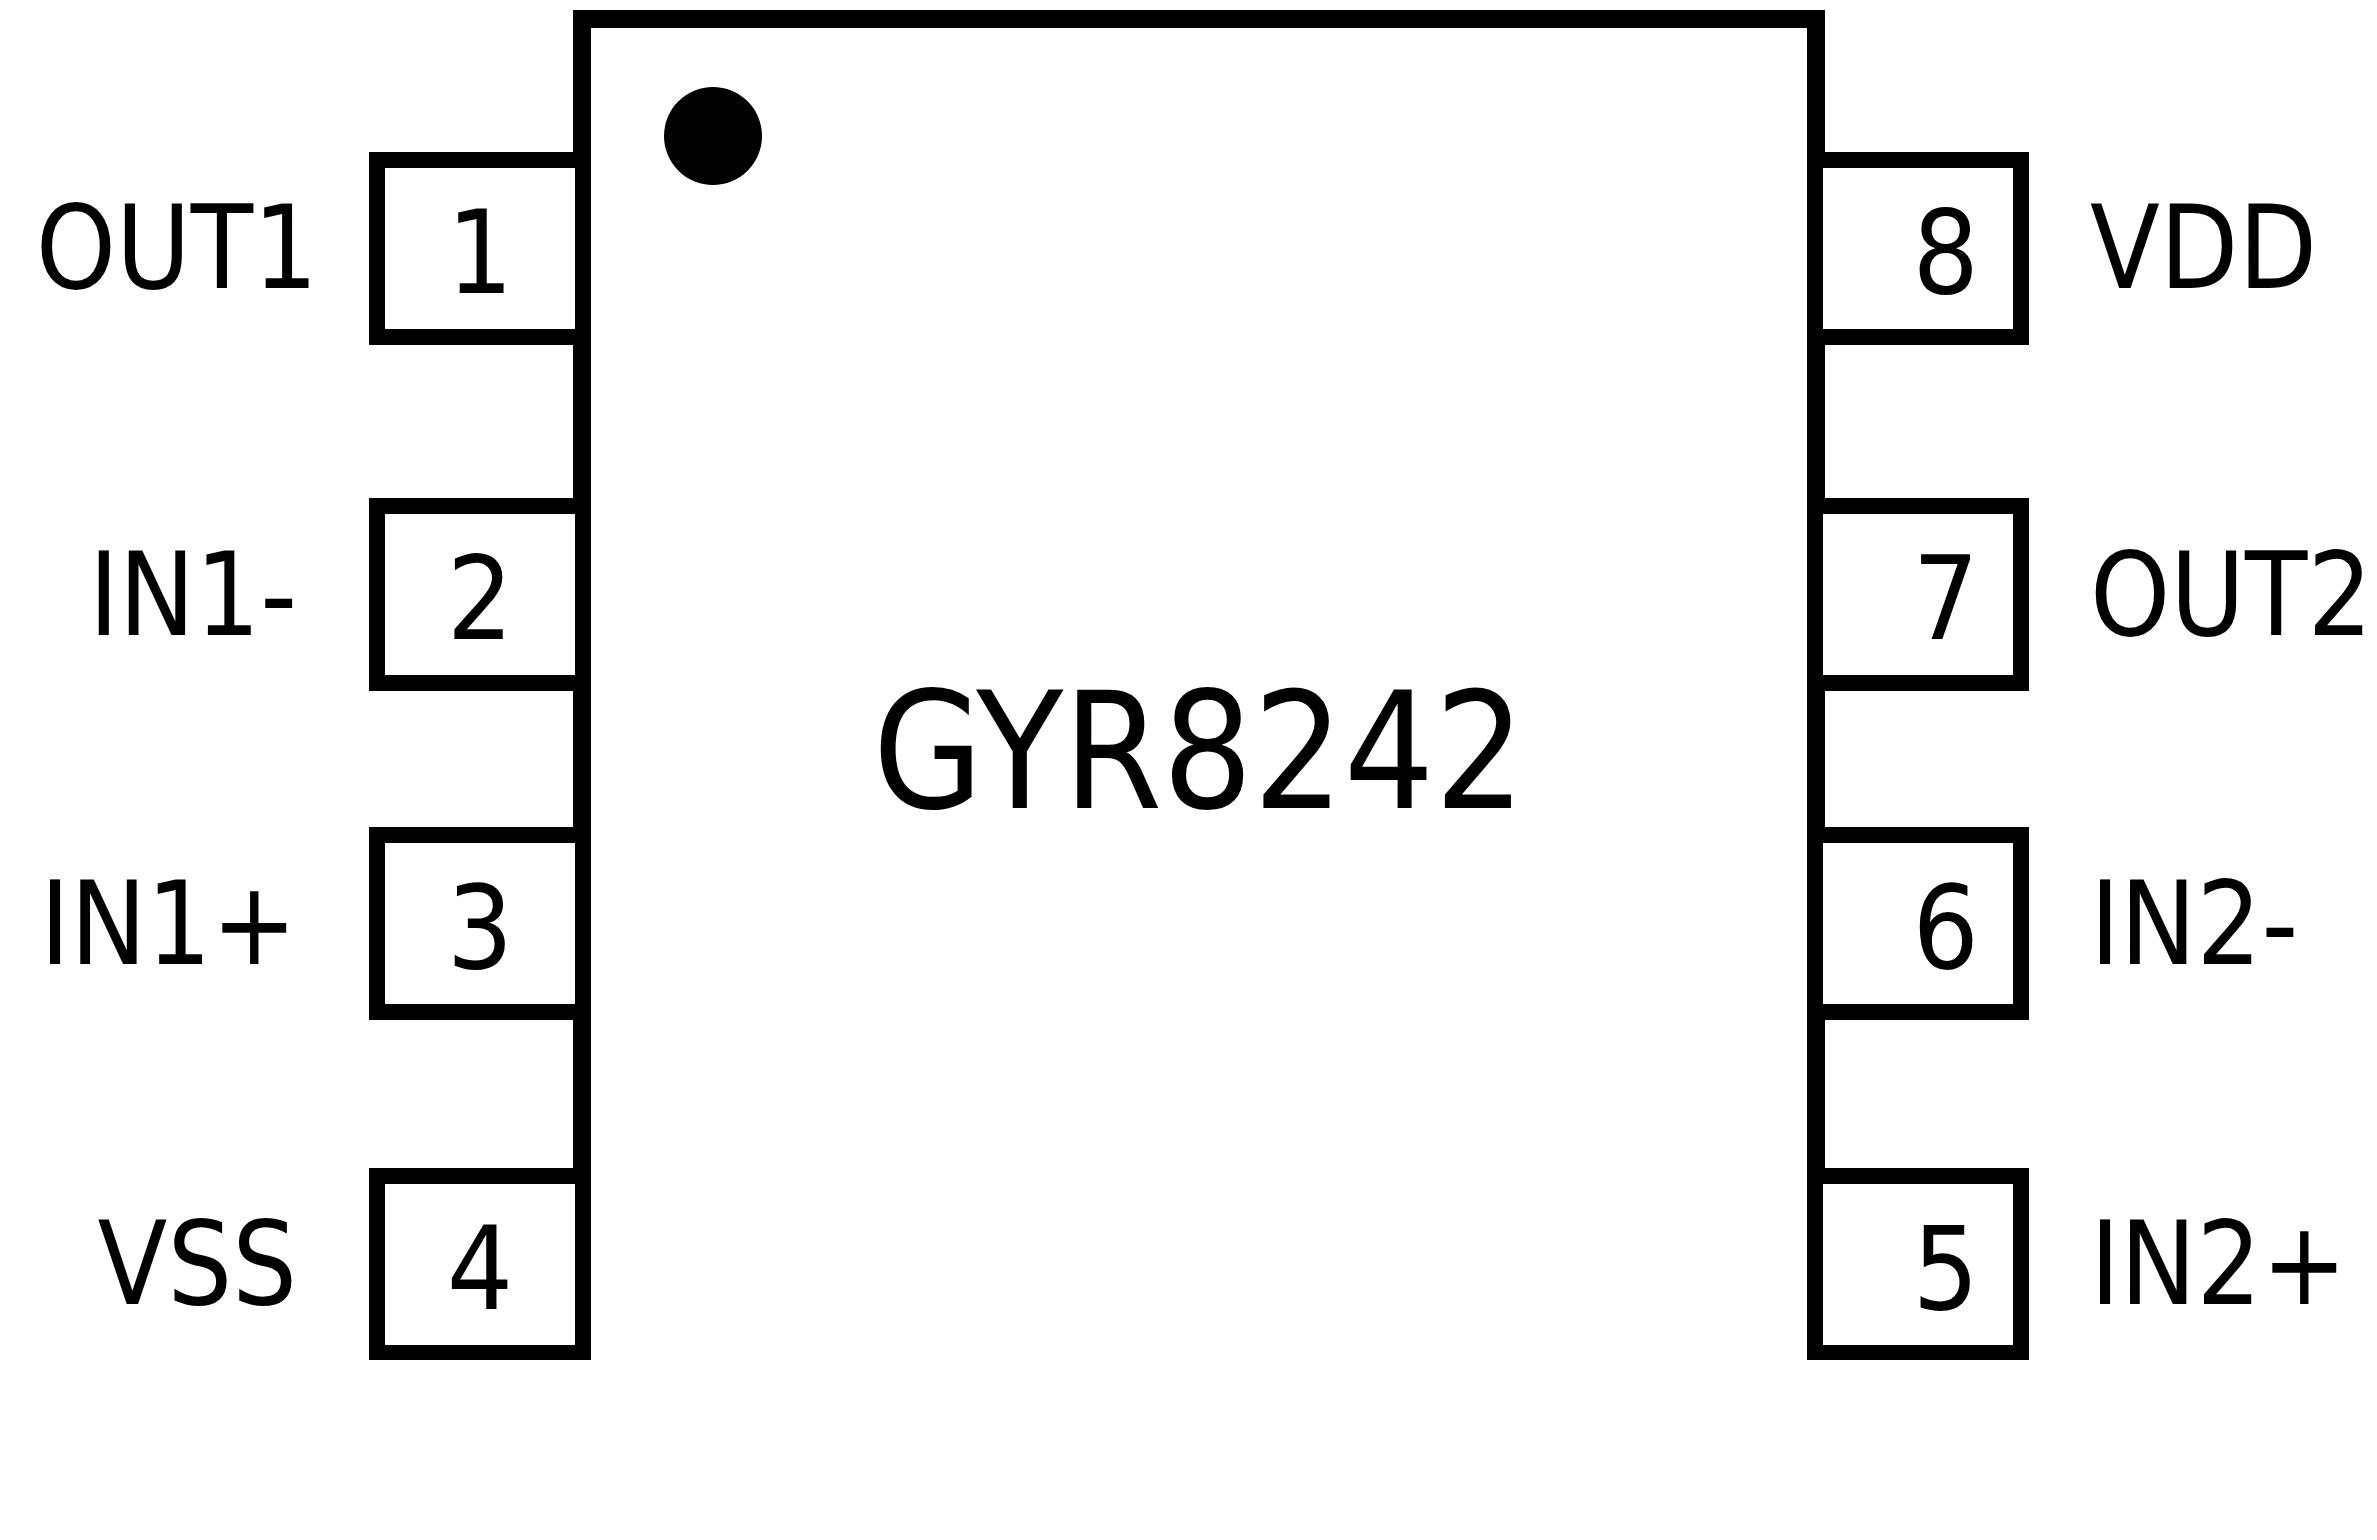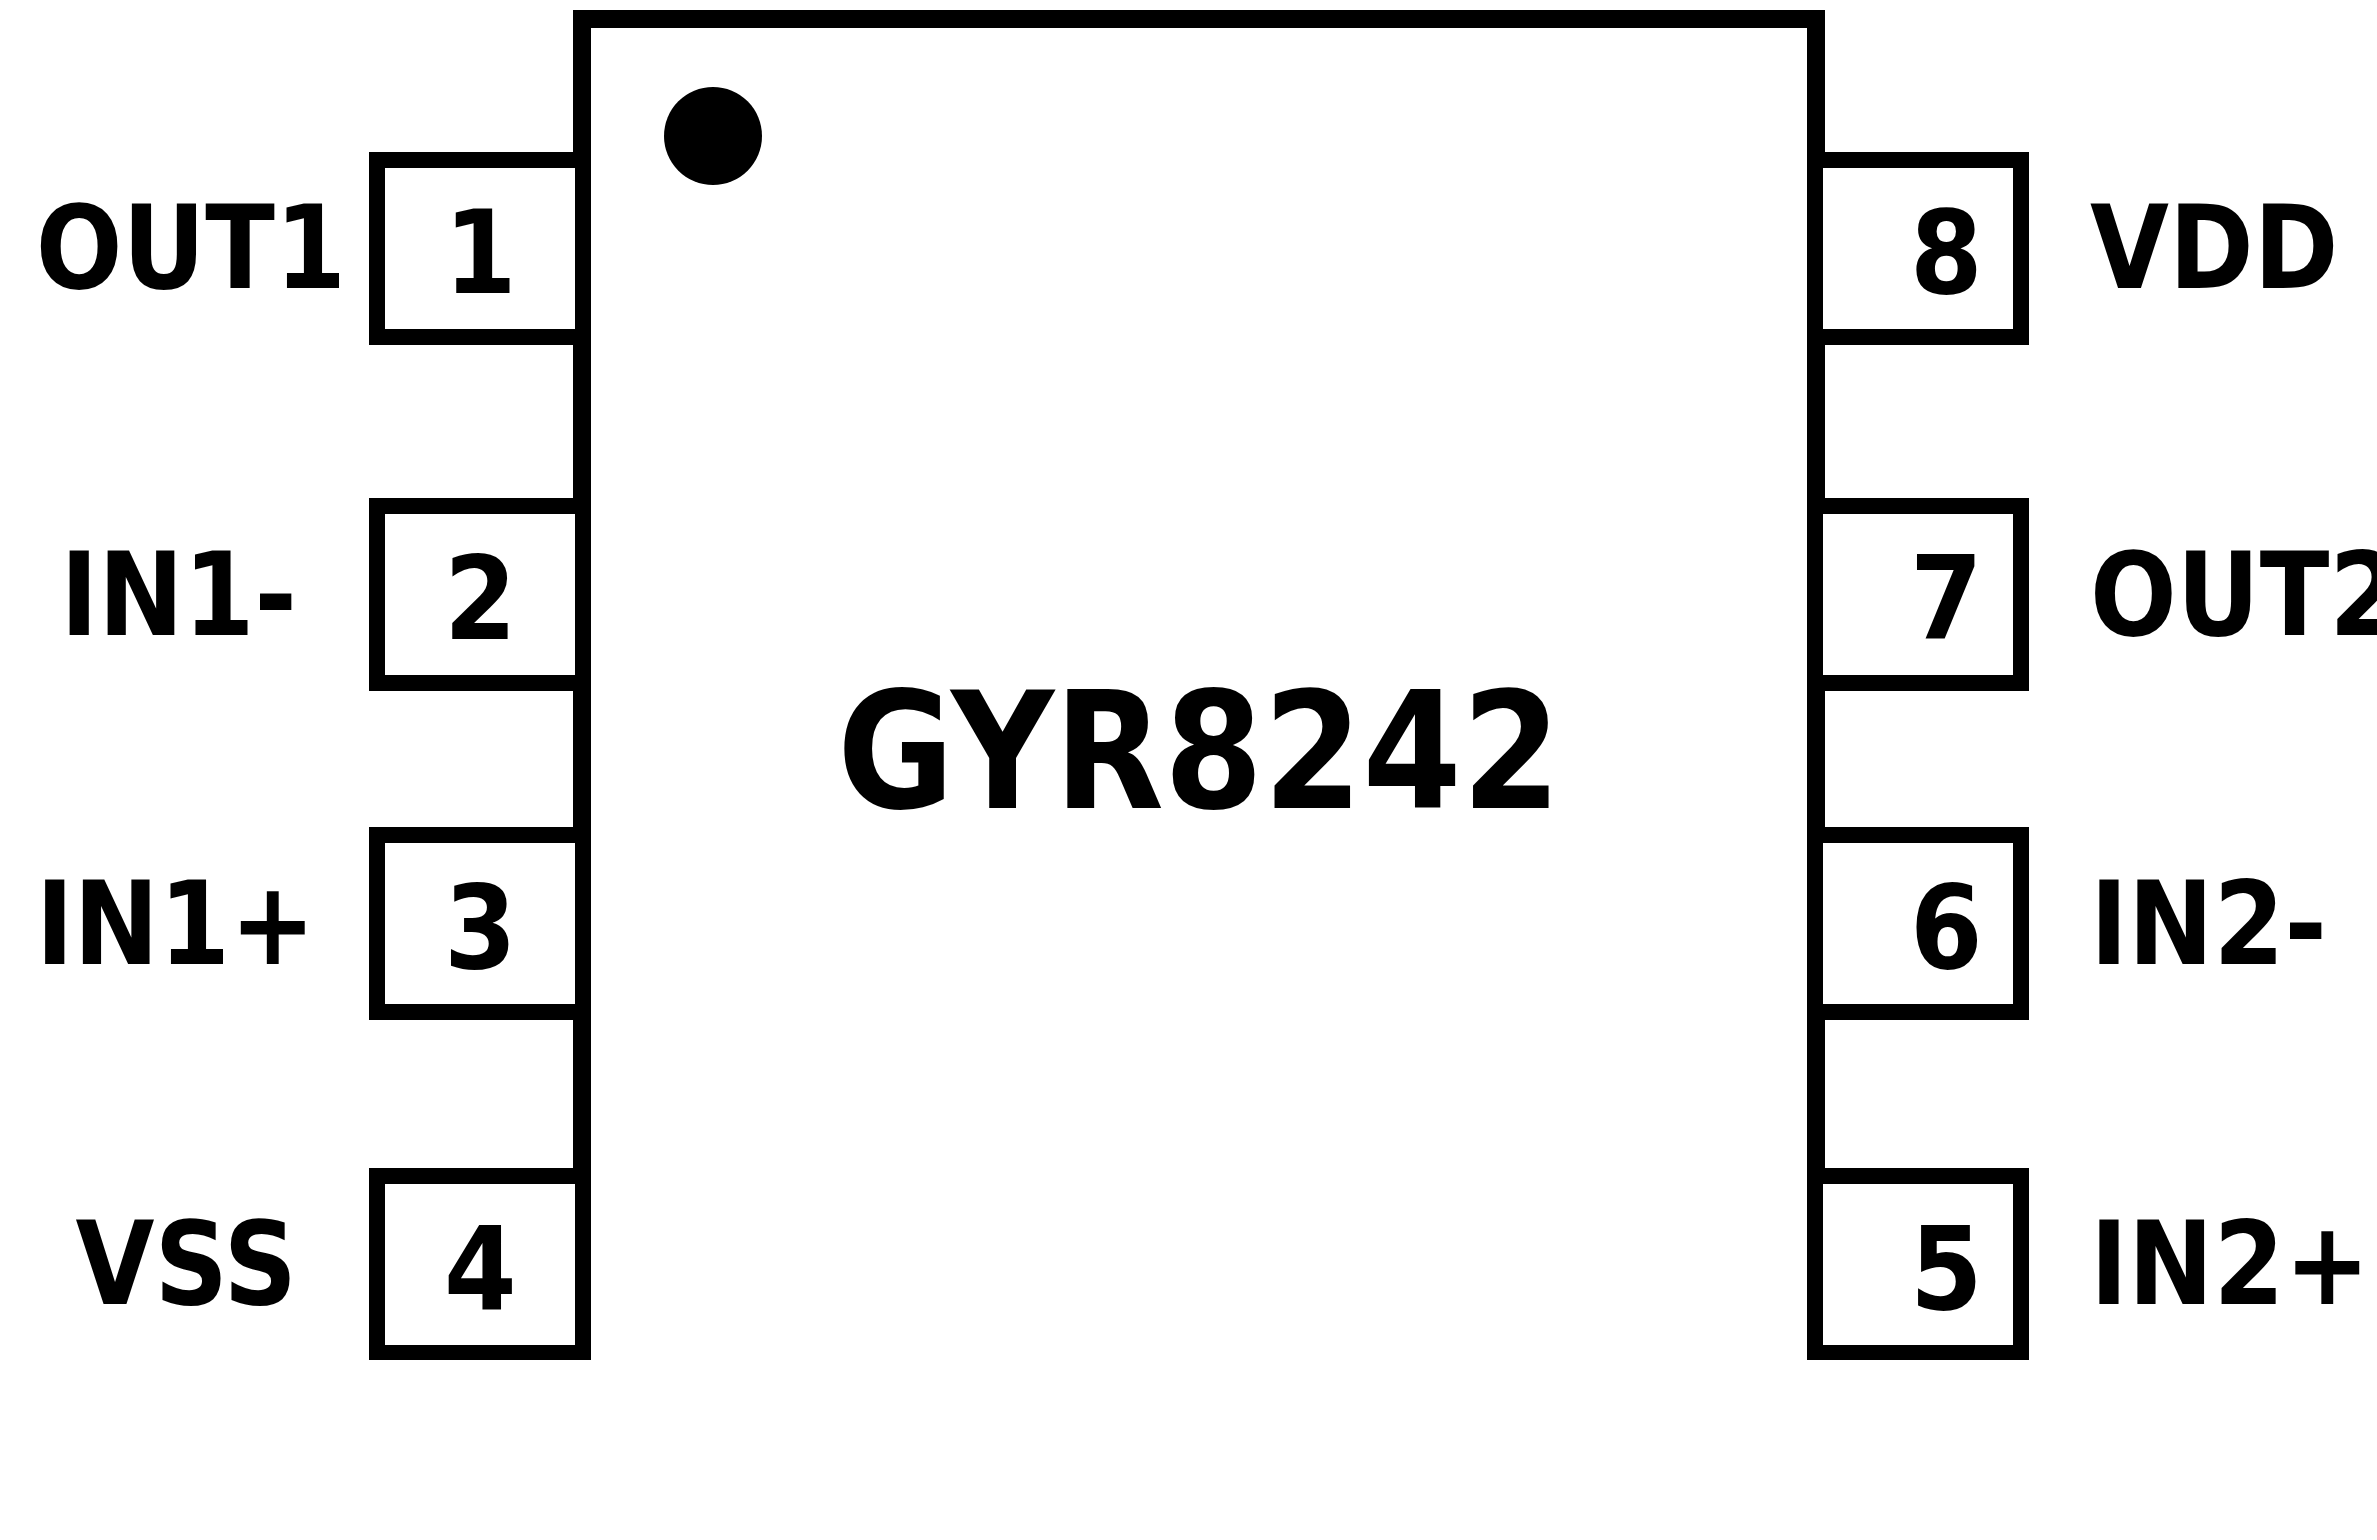--- a/index.html
+++ b/index.html
@@ -9,21 +9,20 @@
     overflow: hidden;
   }
   .canvas {
     position: relative;
     width: 2377px;
     height: 1360px;
     background: #ffffff;
     color: #000000;
     font-family: "DejaVu Sans", sans-serif;
     transform-origin: 0 0;
-    font-weight: bold;
   }
   .chip-body {
     position: absolute;
     left: 573px;
     top: 10.3px;
     width: 1252px;
     height: 1519px;
     border: 18px solid #000000;
     box-sizing: border-box;
     background: #ffffff;

